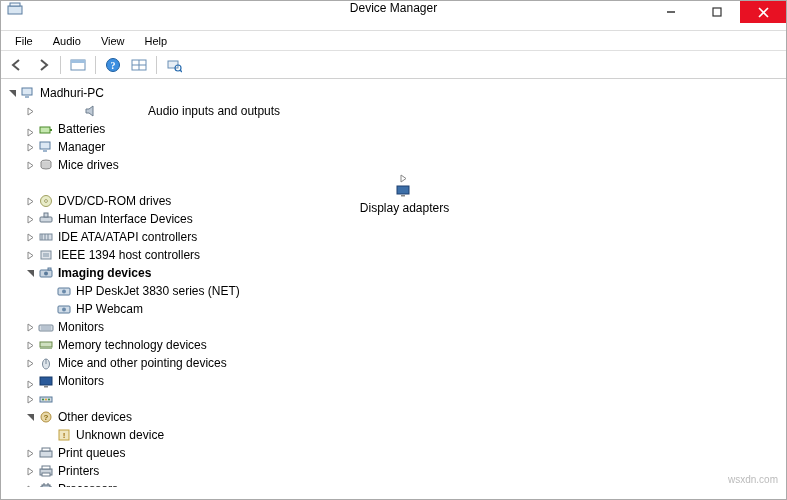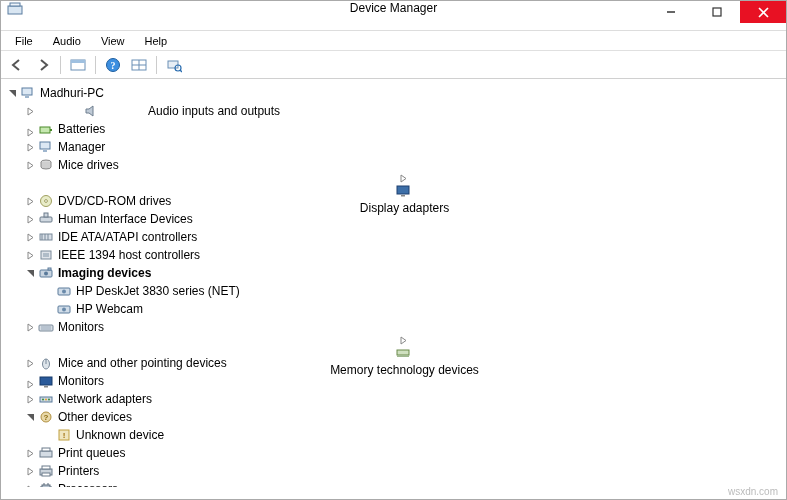--- a/index.html
+++ b/index.html
@@ -109,21 +109,21 @@
   .nicon {
     width: 16px; height: 16px;
     margin-right: 4px;
     display: inline-flex; align-items: center; justify-content: center;
     flex-shrink: 0;
   }
   .label { font-size: 12px; color: #000; }
   .children { padding-left: 18px; }
   .watermark {
     position: absolute;
-    right: 8px; bottom: 2px;
+    right: 8px; bottom: 14px;
     font-size: 10px;
     color: #bbb;
     font-family: Arial, sans-serif;
   }
   svg { display: block; }
 </style>
 </head>
 <body>
 
 <div class="titlebar">
@@ -420,21 +420,21 @@
                 <svg width="16" height="16" viewBox="0 0 16 16">
                   <rect x="1" y="6" width="14" height="6" rx="1" fill="#d6dde4" stroke="#7a8a9a"></rect>
                   <line x1="3" y1="8" x2="13" y2="8" stroke="#9aaabc"></line>
                   <line x1="3" y1="10" x2="13" y2="10" stroke="#9aaabc"></line>
                 </svg>
               </span>
               <span class="label">Monitors</span>
             </div>
           </div>
           <div class="node">
-            <div class="row" style="padding-left: 0px; flex-direction: column;">
+            <div class="row" style="padding-left: 0px;">
               <span class="arrow">
                 <svg width="9" height="9">
                   <path d="M2 1 L7 4.5 L2 8 Z" fill="none" stroke="#888"></path>
                 </svg>
               </span>
               <span class="nicon">
                 <svg width="16" height="16" viewBox="0 0 16 16">
                   <rect x="2" y="5" width="12" height="5" fill="#cfe0c0" stroke="#6a8a4a"></rect>
                   <rect x="2" y="10" width="12" height="2" fill="#a0b890"></rect>
                 </svg>
@@ -482,21 +482,20 @@
                 </svg>
               </span>
               <span class="nicon">
                 <svg width="16" height="16" viewBox="0 0 16 16">
                   <rect x="2" y="6" width="12" height="5" fill="#d0dae4" stroke="#5a7a9a"></rect>
                   <circle cx="5" cy="8.5" r="1" fill="#3a8a3a"></circle>
                   <circle cx="8" cy="8.5" r="1" fill="#e0a030"></circle>
                   <circle cx="11" cy="8.5" r="1" fill="#3a8a3a"></circle>
                 </svg>
               </span>
-              <span class="label">Network adapters</span>
             </div>
           </div>
           <div class="node">
             <div class="row" style="padding-left: 0px;">
               <span class="arrow">
                 <svg width="9" height="9">
                   <path d="M1 1 L8 1 L1 8 Z" fill="#595959" transform="rotate(90 4.5 4.5)"></path>
                 </svg>
               </span>
               <span class="nicon">

